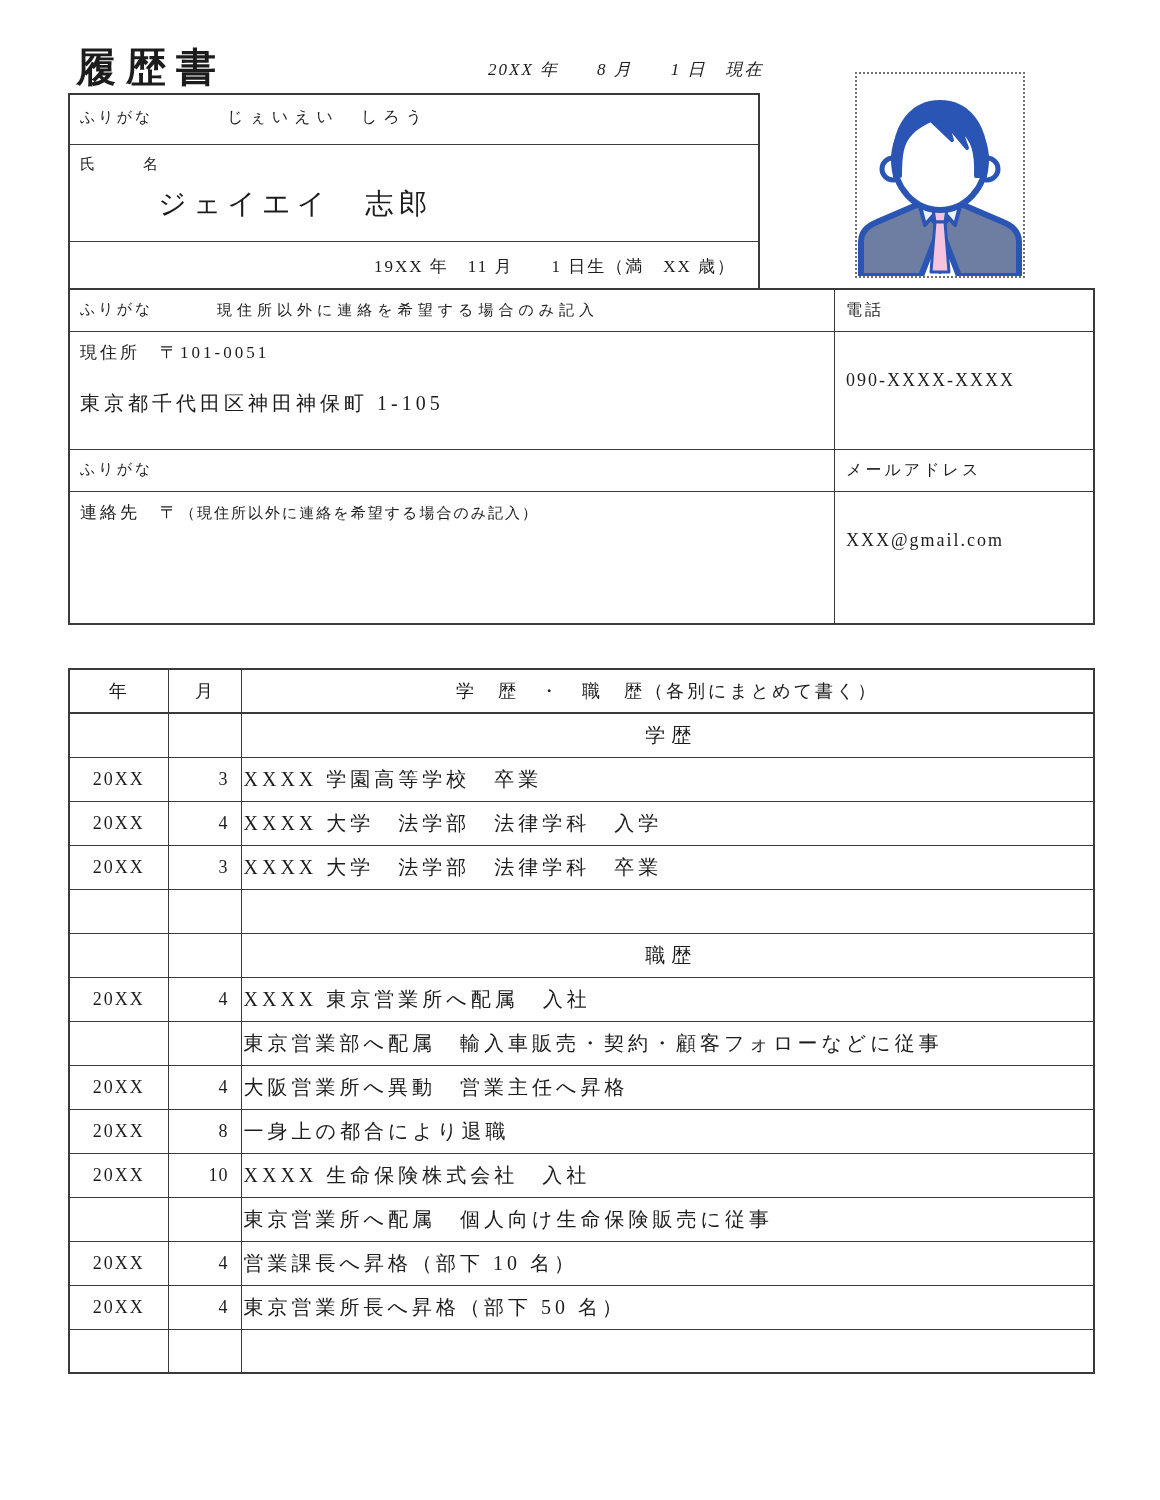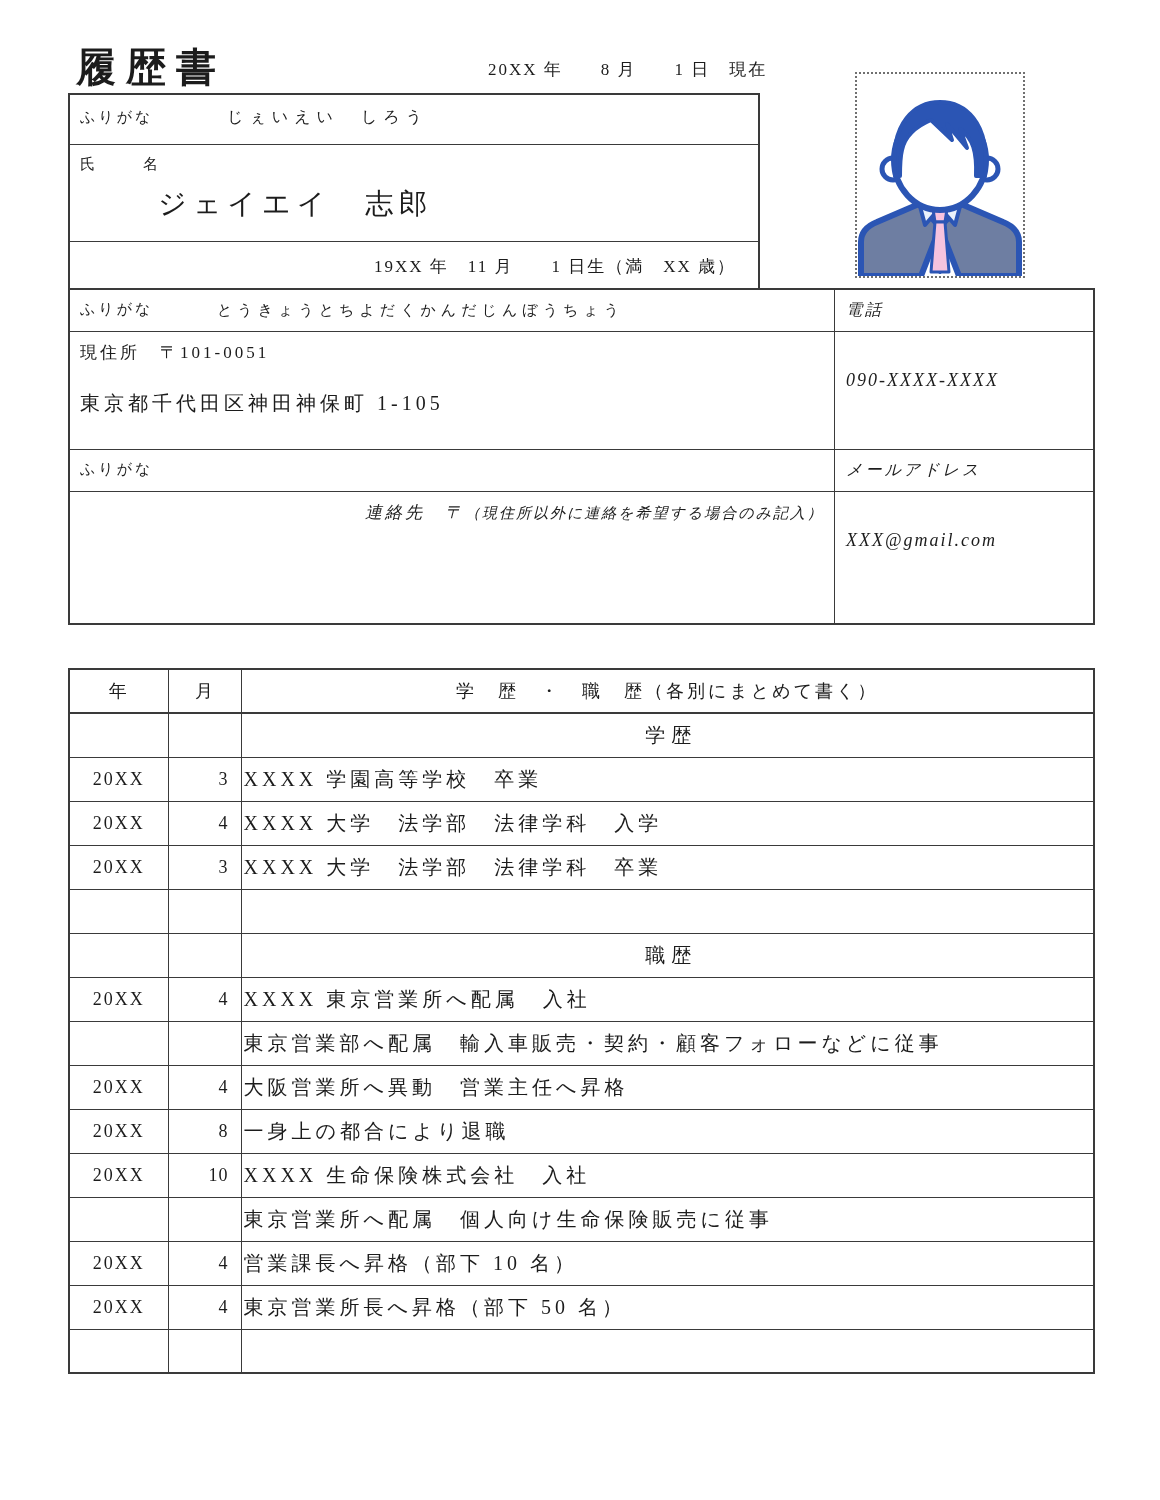--- a/index.html
+++ b/index.html
@@ -26,21 +26,21 @@
     overflow:hidden;
   }
 
   
   .title{
     position:absolute;left:76px;top:40px;
     font-size:40px;font-weight:bold;letter-spacing:10px;text-align:right;
   }
   .date-line{
     position:absolute;left:488px;top:58px;
-    font-size:17px;letter-spacing:2px;
+    font-size:17px;letter-spacing:2px;font-style:italic;
   }
 
   
   .photo-box{
     position:absolute;left:855px;top:72px;width:170px;height:206px;
     border:2px dotted #707070;
     background:#fff;
     overflow:hidden;
   }
   .photo-box svg{display:block;width:100%;height:100%;}
@@ -81,31 +81,31 @@
   
   .addr-table{
     position:absolute;left:68px;top:288px;width:1027px;height:337px;
     display:grid;
     grid-template-columns:764px 1fr;
     grid-template-rows:42px 118px 42px 1fr;
     border:2px solid var(--border);
     background:#fff;
   }
   .ac{position:relative;border-bottom:1px solid var(--border);}
-  .ac.right{border-left:1px solid var(--border);font-style:italic;}
+  .ac.right{border-left:1px solid var(--border);}
   .ac.last{border-bottom:none;}
   .addr-furi-lbl{position:absolute;left:10px;top:10px;font-size:15px;letter-spacing:3px;}
   .addr-furi-val{position:absolute;left:147px;top:11px;font-size:15px;letter-spacing:5px;}
   .addr-cur{position:absolute;left:10px;top:9px;font-size:17px;letter-spacing:3px;}
   .addr-main{position:absolute;left:10px;top:58px;font-size:20px;letter-spacing:4px;}
   .cell-lbl{position:absolute;left:11px;top:10px;font-size:16px;letter-spacing:3px;}
   .cell-val{position:absolute;left:11px;top:38px;font-size:18px;letter-spacing:2px;}
   .contact-line{
     position:absolute;left:10px;right:10px;top:9px;
-    display:flex;justify-content:flex-end;align-items:baseline;font-style:italic;
+    display:flex;justify-content:flex-start;align-items:baseline;
   }
   .contact-lbl{font-size:17px;letter-spacing:3px;}
   .contact-note{font-size:15px;letter-spacing:2px;}
 
   
   .history{
     position:absolute;left:68px;top:668px;width:1027px;
     border-collapse:collapse;table-layout:fixed;
     border:2px solid var(--border);
     background:#fff;
@@ -167,21 +167,21 @@
         <span>名</span>
       </div>
       <div class="name-val">ジェイエイ　志郎</div>
     </div>
     <div class="id-row3">19XX 年　11 月　　1 日生（満　XX 歳）</div>
   </div>
 
   <div class="addr-table">
     <div class="ac">
       <span class="addr-furi-lbl">ふりがな</span>
-      <span class="addr-furi-val">とうきょうとちよだくかんだじんぼうちょう</span>
+      <span class="addr-furi-val">現住所以外に連絡を希望する場合のみ記入</span>
     </div>
     <div class="ac right">
       <span class="cell-lbl">電話</span>
     </div>
     <div class="ac">
       <span class="addr-cur">現住所　〒101-0051</span>
       <span class="addr-main">東京都千代田区神田神保町 1-105</span>
     </div>
     <div class="ac right">
       <span class="cell-val">090-XXXX-XXXX</span>

